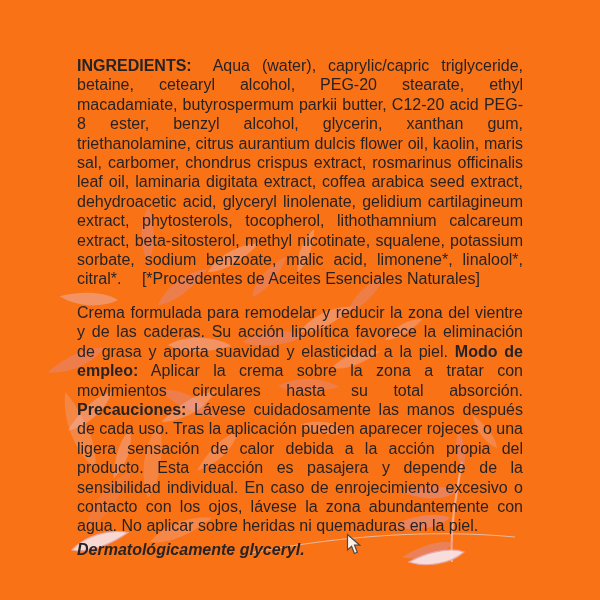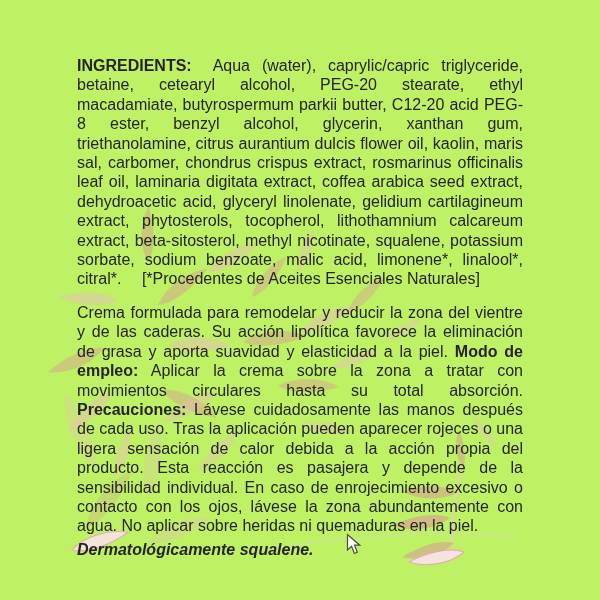--- a/index.html
+++ b/index.html
@@ -1,17 +1,17 @@
 <!DOCTYPE html>
 <html><head>
 <meta charset="utf-8">
 <style>
   html,body{margin:0;padding:0;background:#ffffff;}
   .stage{
-    position:relative;width:600px;height:600px;background:#bef264;overflow:hidden;
+    position:relative;width:600px;height:600px;background:#f97316;overflow:hidden;
     font-family:"Liberation Sans","DejaVu Sans",sans-serif;
   }
   .bg{position:absolute;left:0;top:0;width:600px;height:600px;z-index:0;}
   .textblock{
     position:absolute;left:77px;top:56px;width:446px;z-index:1;
     color:#272325;font-size:16px;line-height:19.4px;
   }
   .para{margin:0;text-align:justify;}
   .para.ingredients{margin-bottom:14px;}
   .para b{font-weight:bold;}
@@ -74,20 +74,20 @@
     </g>
 
     <path d="M250,553 C340,536 430,529 515,537" fill="none" stroke="#dcd2d2" stroke-width="1" opacity="0.75"></path>
   </svg>
 
   <div class="textblock">
     <p class="para ingredients"><b>INGREDIENTS:</b><span class="ing-list"> Aqua (water), caprylic/capric triglyceride, betaine, cetearyl alcohol, PEG-20 stearate, ethyl macadamiate, butyrospermum parkii butter, C12-20 acid PEG-8 ester, benzyl alcohol, glycerin, xanthan gum, triethanolamine, citrus aurantium dulcis flower oil, kaolin, maris sal, carbomer, chondrus crispus extract, rosmarinus officinalis leaf oil, laminaria digitata extract, coffea arabica seed extract, dehydroacetic acid, glyceryl linolenate, gelidium cartilagineum extract, phytosterols, tocopherol, lithothamnium calcareum extract, beta-sitosterol, methyl nicotinate, squalene, potassium sorbate, sodium benzoate, malic acid, limonene*, linalool*, citral*.</span> <span class="ing-note">[*Procedentes de Aceites Esenciales Naturales]</span></p>
 
     <p class="para"><span>Crema formulada para remodelar y reducir la zona del vientre y de las caderas. Su acción lipolítica favorece la eliminación de grasa y aporta suavidad y elasticidad a la piel. </span><b>Modo de empleo:</b><span> Aplicar la crema sobre la zona a tratar con movimientos circulares hasta su total absorción. </span><b>Precauciones:</b><span> Lávese cuidadosamente las manos después de cada uso. Tras la aplicación pueden aparecer rojeces o una ligera sensación de calor debida a la acción propia del producto. Esta reacción es pasajera y depende de la sensibilidad individual. En caso de enrojecimiento excesivo o contacto con los ojos, lávese la zona abundantemente con agua. No aplicar sobre heridas ni quemaduras en la piel.</span></p>
 
-    <p class="footer-line">Dermatológicamente squalene.</p>
+    <p class="footer-line">Dermatológicamente glyceryl.</p>
   </div>
 
   <svg class="cursor" viewBox="0 0 17 23" aria-hidden="true">
     <path d="M1.5,1.5 L1.5,17 L5.6,13.2 L8.4,20.5 L11.3,19.2 L8.5,12.2 L13.8,12.2 Z" fill="rgba(255,255,255,0.9)" stroke="#4a4a4a" stroke-width="1.2" stroke-linejoin="miter"></path>
   </svg>
 
 </div>
 
 </body></html>

